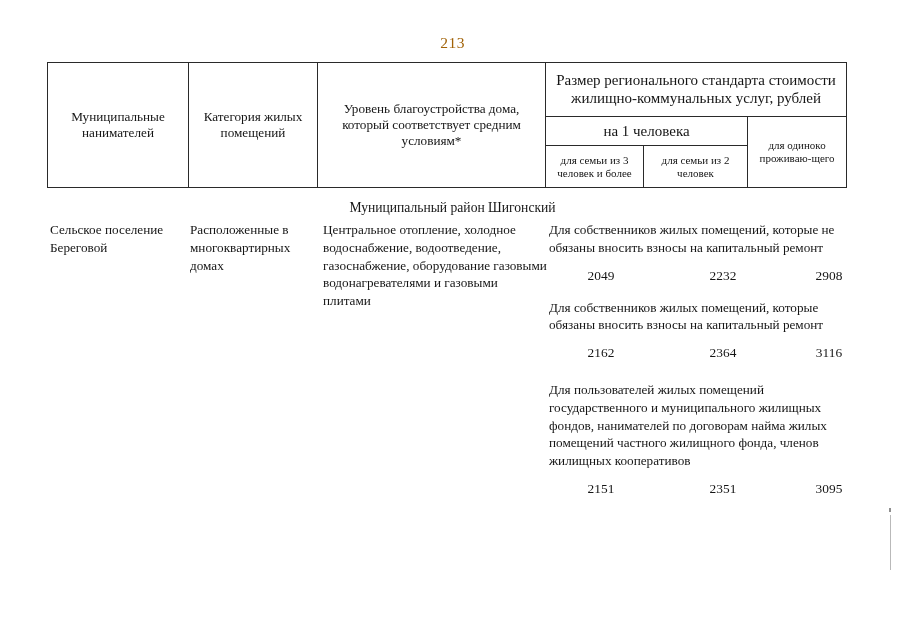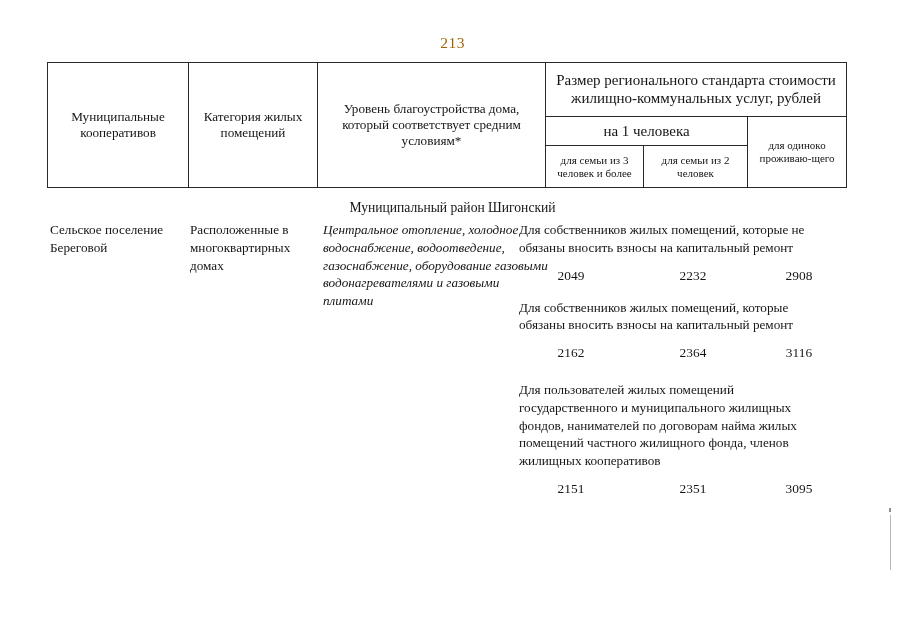--- a/index.html
+++ b/index.html
@@ -89,22 +89,22 @@
     display: block;
   }
   .cell-abs {
     position: absolute;
     font-size: 13.2px;
     line-height: 1.345;
     color: #151515;
   }
   .c-municipal { left: 3px;   top: 0;  width: 140px; }
   .c-category  { left: 143px; top: 0;  width: 133px; }
-  .c-level     { left: 276px; top: 0;  width: 225px; font-style: italic; }
-  .c-blocks    { left: 472px; top: 0;  width: 310px; }
+  .c-level     { left: 276px; top: 0;  width: 225px; }
+  .c-blocks    { left: 502px; top: 0;  width: 310px; }
 
   .tariff-block { margin-bottom: 4px; }
   .tariff-text {
     font-size: 13.2px;
     line-height: 1.345;
     color: #151515;
   }
   .tariff-nums {
     position: relative;
     height: 20px;
@@ -152,21 +152,21 @@
     <colgroup>
       <col class="col-mo">
       <col class="col-cat">
       <col class="col-level">
       <col class="col-fam3">
       <col class="col-fam2">
       <col class="col-single">
     </colgroup>
     <tbody>
       <tr>
-        <td class="cell-mo hdr-wide" rowspan="3">Муниципальные кооперативов</td>
+        <td class="cell-mo hdr-wide" rowspan="3">Муниципальные нанимателей</td>
         <td class="cell-cat hdr-wide" rowspan="3">Категория жилых помещений</td>
         <td class="cell-level hdr-wide" rowspan="3">Уровень благоустройства дома, который соответствует средним условиям*</td>
         <td class="hdr-sub" colspan="3">Размер регионального стандарта стоимости жилищно-коммунальных услуг, рублей</td>
       </tr>
       <tr>
         <td class="hdr-sub" colspan="2">на 1 человека</td>
         <td class="hdr-small" rowspan="2">для одиноко проживаю-щего</td>
       </tr>
       <tr>
         <td class="hdr-small">для семьи из 3 человек и более</td>

